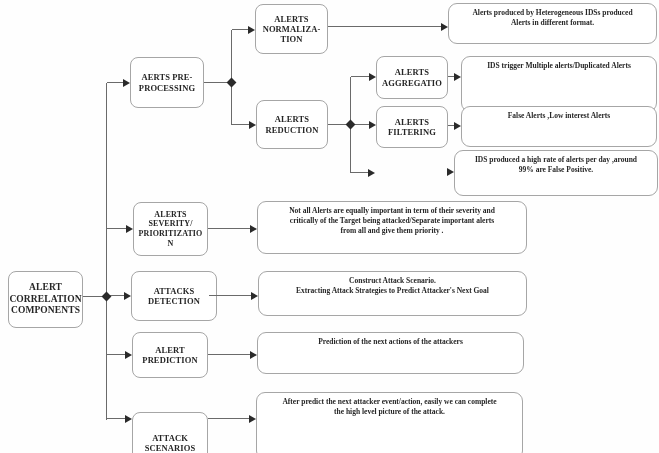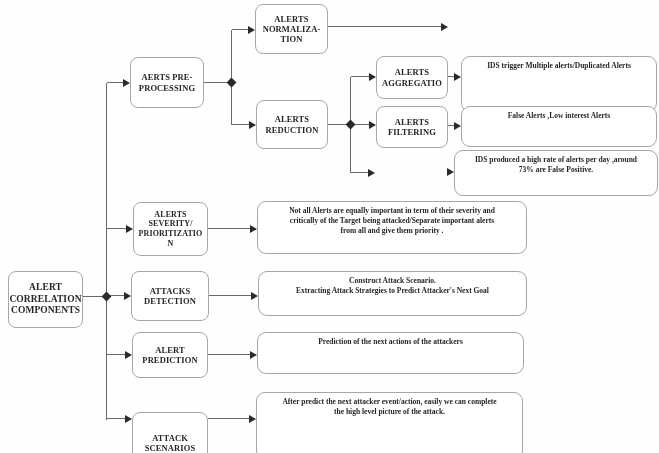--- a/index.html
+++ b/index.html
@@ -36,43 +36,45 @@
   <div class="node root" style="left:8px;top:271px;width:75px;height:57px">ALERT
 CORRELATION
 COMPONENTS</div>
 
   <div class="node" style="left:130px;top:57px;width:74px;height:51px">AERTS PRE-
 PROCESSING</div>
   <div class="node" style="left:133px;top:202px;width:75px;height:54px;font-size:8px">ALERTS
 SEVERITY/
 PRIORITIZATIO
 N</div>
-  <div class="node" style="left:131px;top:271px;width:78px;height:50px">ATTACKS
+  <div class="node" style="left:131px;top:271px;width:86px;height:50px">ATTACKS
 DETECTION</div>
   <div class="node" style="left:132px;top:332px;width:76px;height:46px">ALERT
 PREDICTION</div>
   <div class="node" style="left:132px;top:412px;width:76px;height:72px">ATTACK
 SCENARIOS
 PREDICTION</div>
 
   <div class="node" style="left:255px;top:4px;width:73px;height:50px">ALERTS
 NORMALIZA-
 TION</div>
   <div class="node" style="left:256px;top:100px;width:72px;height:49px">ALERTS
 REDUCTION</div>
 
   <div class="node" style="left:376px;top:56px;width:72px;height:43px">ALERTS
 AGGREGATIO</div>
   <div class="node" style="left:376px;top:106px;width:72px;height:42px">ALERTS
 FILTERING</div>
 
+  <div class="desc" style="left:448px;top:3px;width:209px;height:41px">Alerts produced by Heterogeneous IDSs produced
+Alerts in different format.</div>
   <div class="desc" style="left:461px;top:56px;width:196px;height:56px">IDS trigger Multiple alerts/Duplicated Alerts</div>
   <div class="desc" style="left:461px;top:106px;width:196px;height:41px">False Alerts ,Low interest Alerts</div>
   <div class="desc" style="left:454px;top:150px;width:204px;height:46px">IDS produced a high rate of alerts per day ,around
-73% are False Positive.</div>
+99% are False Positive.</div>
   <div class="desc" style="left:258px;top:271px;width:269px;height:45px">Construct Attack Scenario.
 Extracting Attack Strategies to Predict Attacker's Next Goal</div>
   <div class="desc" style="left:257px;top:201px;width:270px;height:53px">Not all Alerts are equally important in term of their severity and
 critically of the Target being attacked/Separate important alerts
 from all and give them priority  .</div>
   <div class="desc" style="left:257px;top:332px;width:267px;height:42px">Prediction of the next actions of the attackers</div>
   <div class="desc" style="left:256px;top:392px;width:267px;height:68px">After predict the next attacker event/action, easily we can complete
 the high level picture of the attack.</div>
 
   <div class="vl" style="left:106px;top:83px;height:337px"></div>

